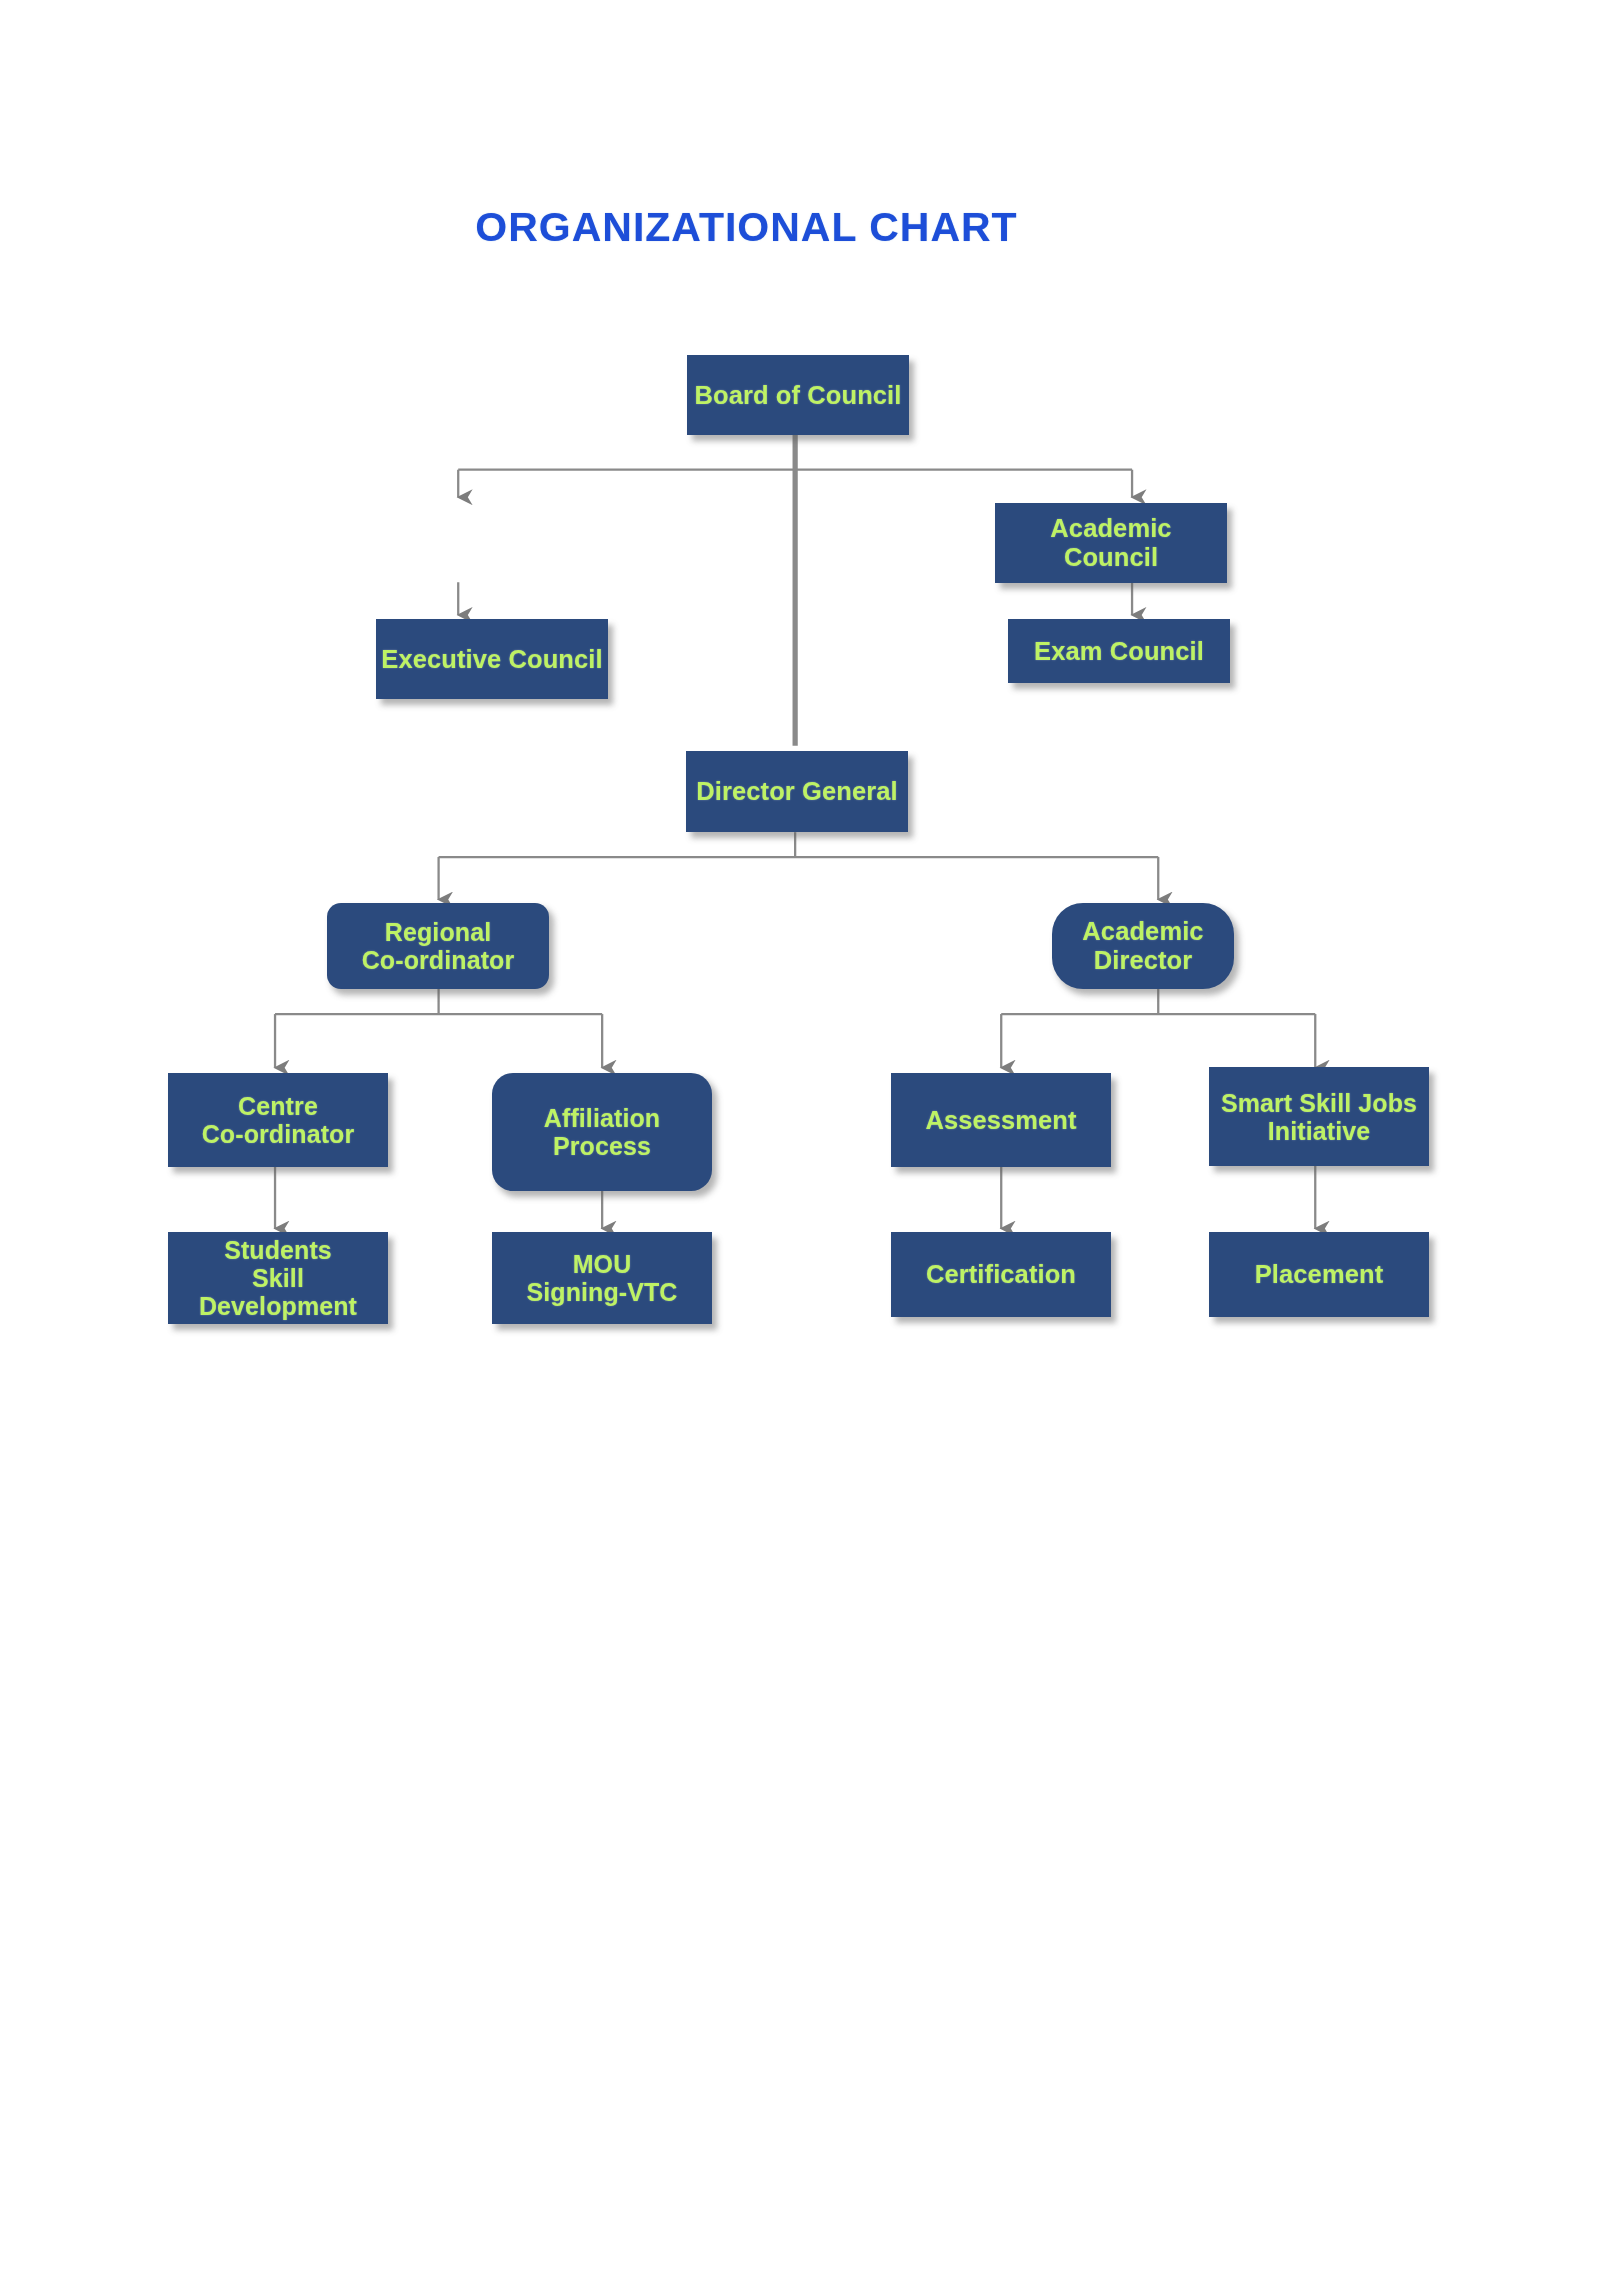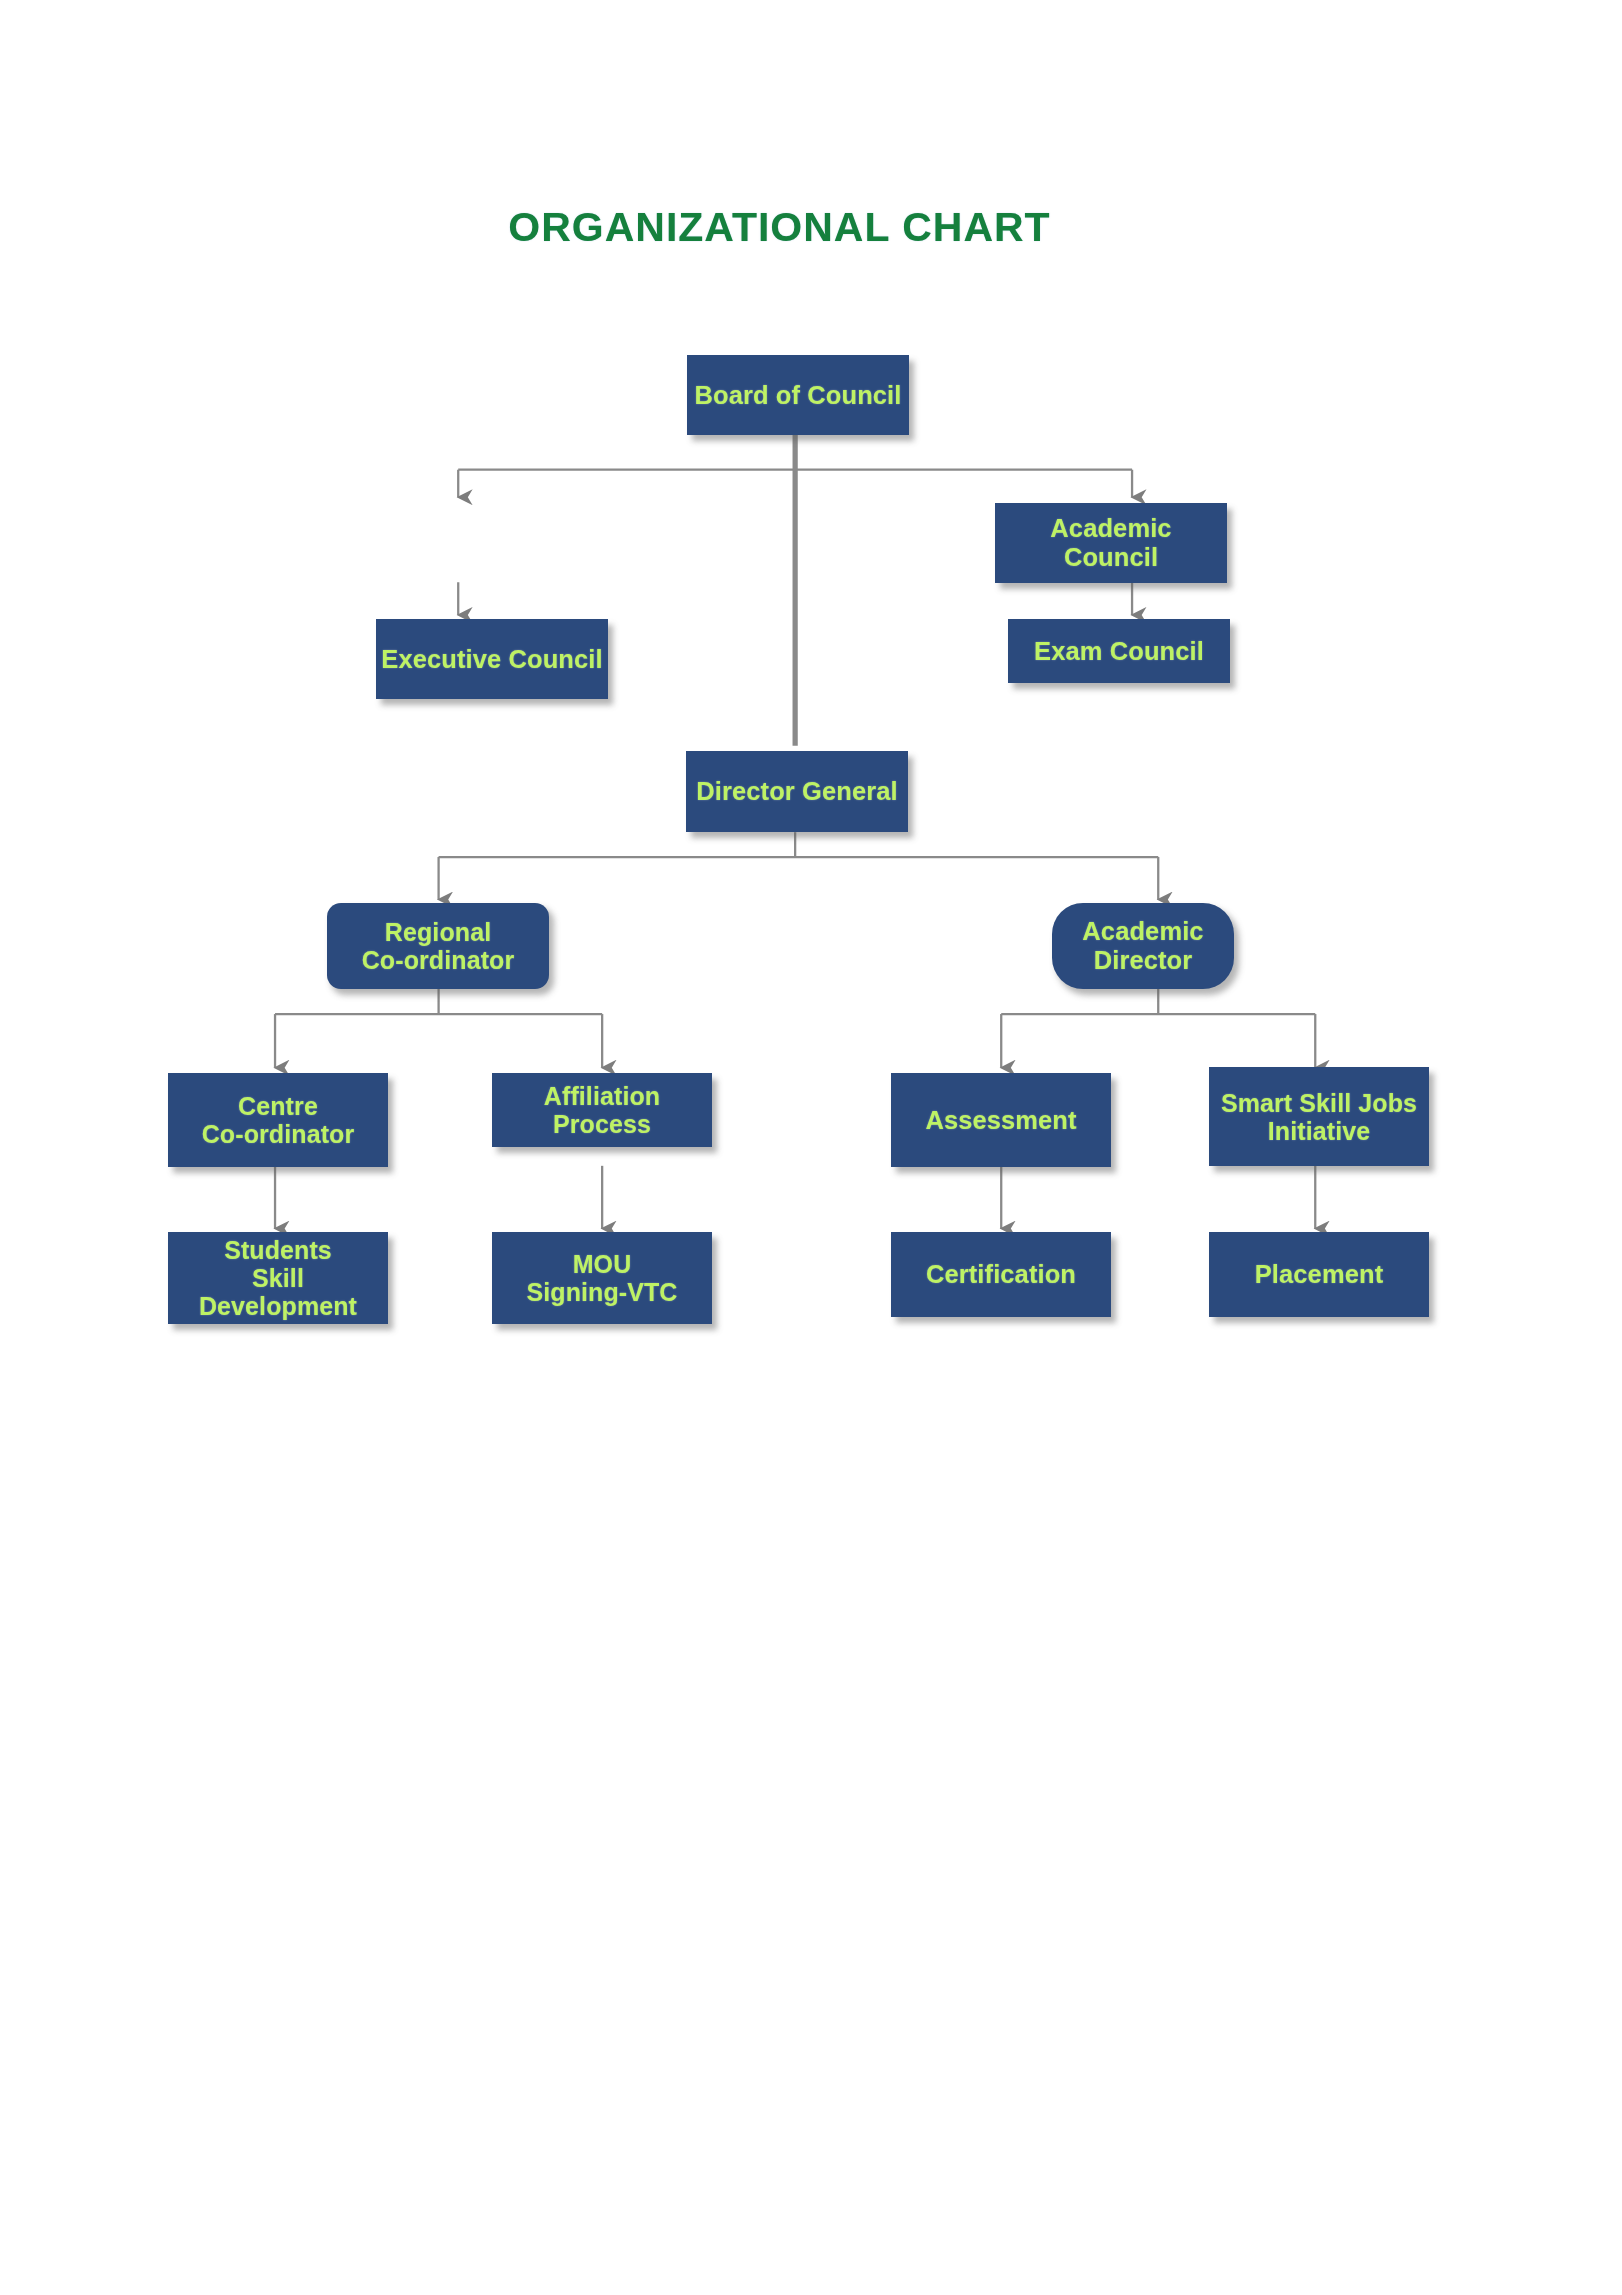--- a/index.html
+++ b/index.html
@@ -26,25 +26,24 @@
   
   #page-title {
     position: absolute;
     left: 0;
     top: 204px;
     width: 1493px;
     text-align: center;
     font-size: 41px;
     font-weight: bold;
     letter-spacing: 1px;
-    color: #15803d;
+    color: #1d4ed8;
     font-family: "Liberation Sans", "DejaVu Sans", sans-serif;
     white-space: nowrap;
     text-shadow: 0 0 1.3px rgba(120,170,210,0.55);
-    margin-left: 33px;
   }
 
   
   #connectors {
     position: absolute;
     left: 0;
     top: 0;
     width: 1623px;
     height: 2295px;
     z-index: 1;
@@ -155,21 +154,21 @@
 
   <div class="node one-line" style="left:1052px; top:903px; width:182px; height:86px;border-radius:31px;">
     <span class="label">Academic Director</span>
   </div>
 
   <div class="node two-line" style="left:168px; top:1073px; width:220px; height:94px;">
     <span class="label">Centre
 Co-ordinator</span>
   </div>
 
-  <div class="node two-line" style="left:492px; top:1073px; width:220px; height:74px;">
+  <div class="node two-line" style="left:492px; top:1073px; width:220px; height:118px;border-radius:21px;">
     <span class="label">Affiliation
 Process</span>
   </div>
 
   <div class="node one-line" style="left:891px; top:1073px; width:220px; height:94px;">
     <span class="label">Assessment</span>
   </div>
 
   <div class="node two-line" style="left:1209px; top:1067px; width:220px; height:99px;">
     <span class="label">Smart Skill Jobs

